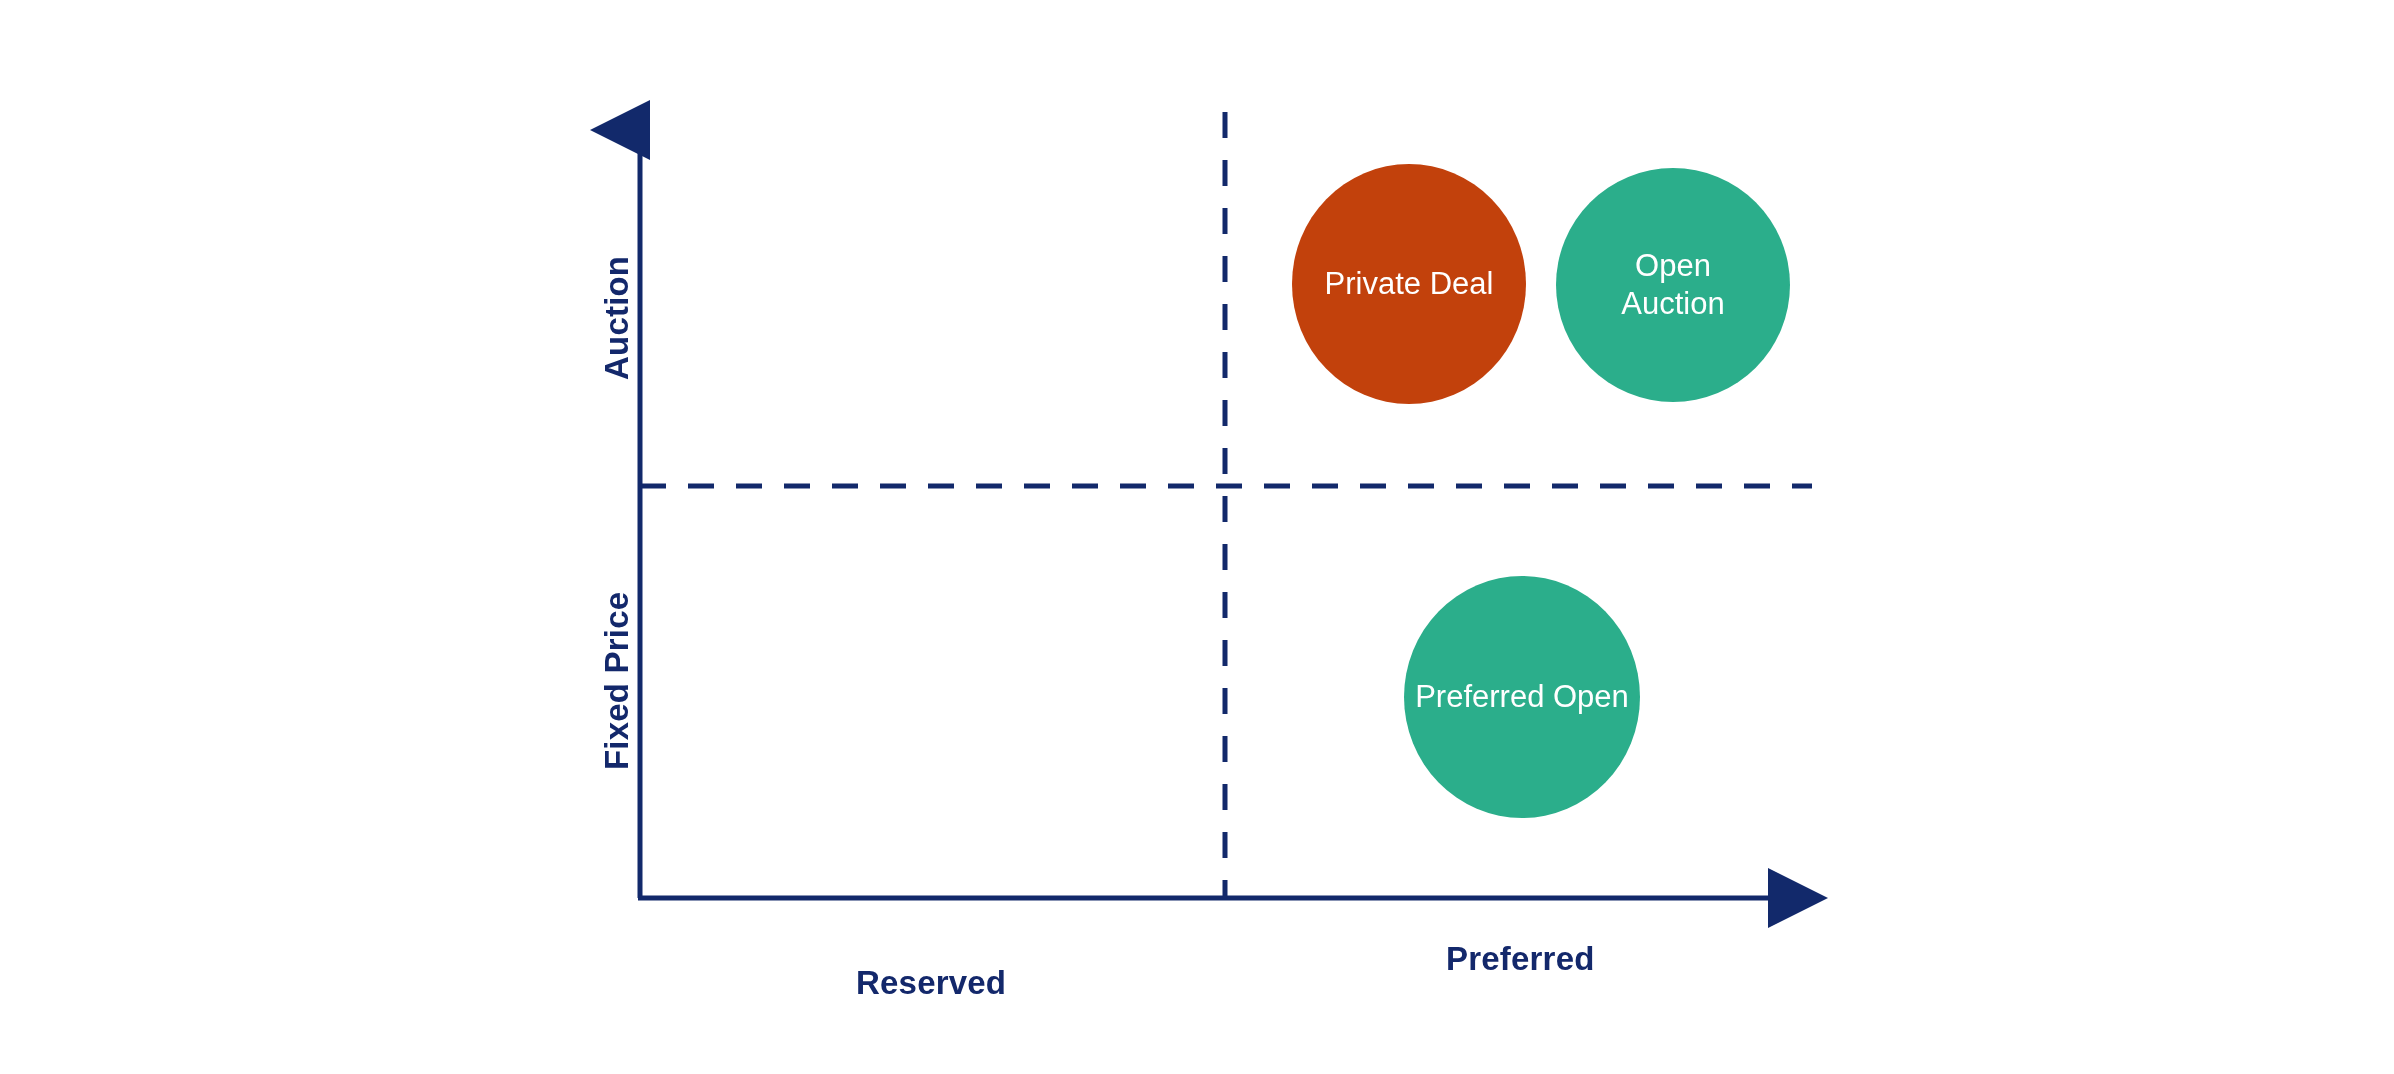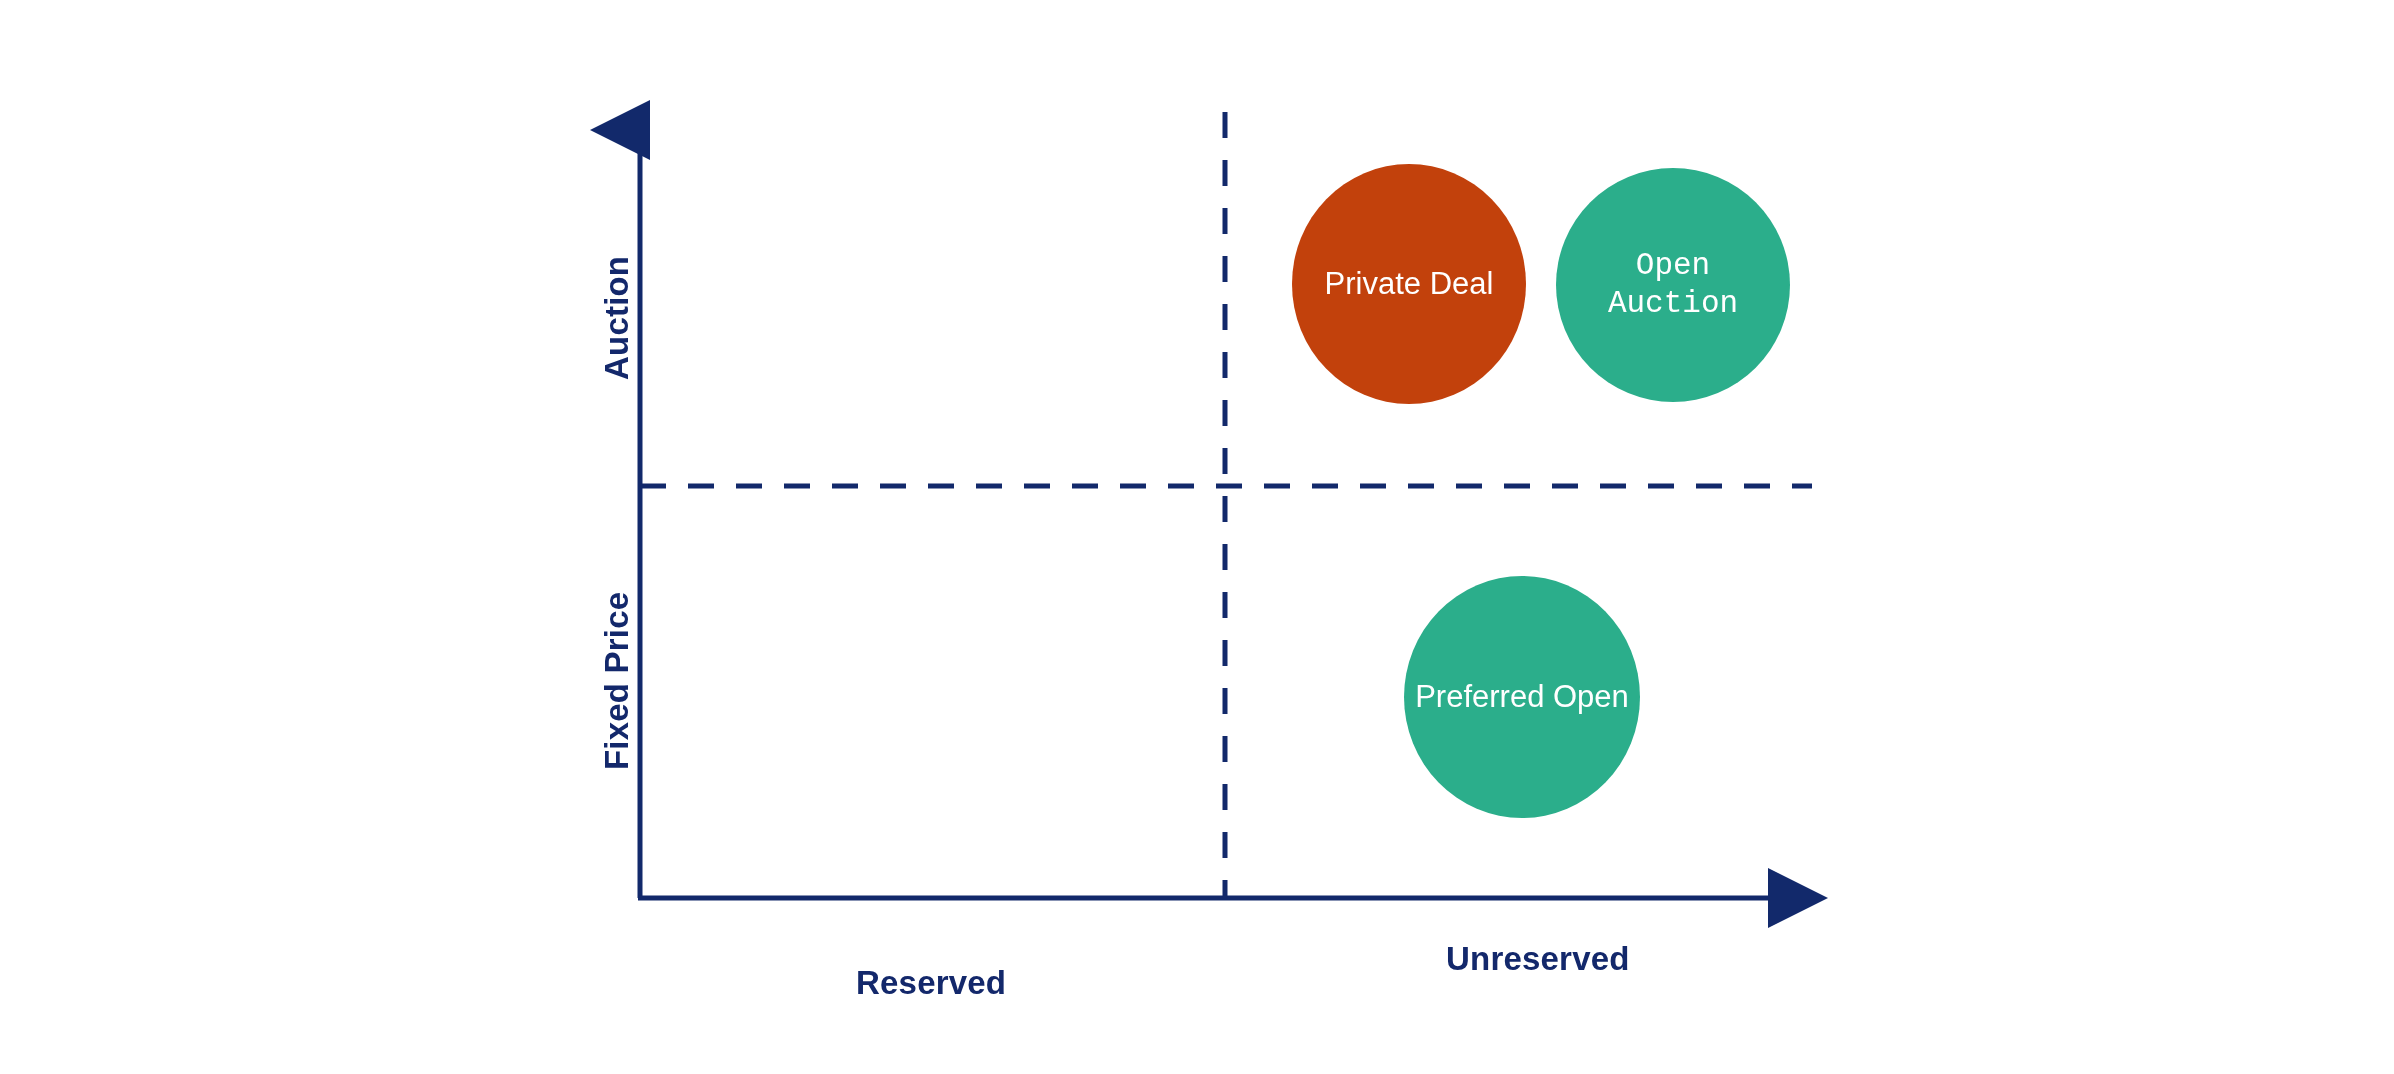--- a/index.html
+++ b/index.html
@@ -128,27 +128,27 @@
 
     <line x1="1225" y1="112" x2="1225" y2="898" stroke="#12296b" stroke-width="5" stroke-dasharray="26 22"></line>
   </svg>
 
   <div class="axis-title vertical" id="y-label-auction">Auction</div>
 
   <div class="axis-title vertical" id="y-label-fixed-price">Fixed Price</div>
 
   <div class="axis-title" id="x-label-reserved">Reserved</div>
 
-  <div class="axis-title" id="x-label-unreserved">Unreserved</div>
+  <div class="axis-title" id="x-label-unreserved">Preferred</div>
 
   <div class="bubble" id="bubble-private-deal" style="background:#c2410c;">
     <span class="bubble-label">Private Deal</span>
   </div>
 
-  <div class="bubble" id="bubble-open-auction" style="background:#2bae8b;font-family:Liberation Mono, monospace;">
+  <div class="bubble" id="bubble-open-auction" style="background:#2bae8b;">
     <span class="bubble-label">Open
 Auction</span>
   </div>
 
   <div class="bubble" id="bubble-preferred-deal" style="background:#2bae8b;">
     <span class="bubble-label">Preferred Open</span>
   </div>
 
 </div>
 

